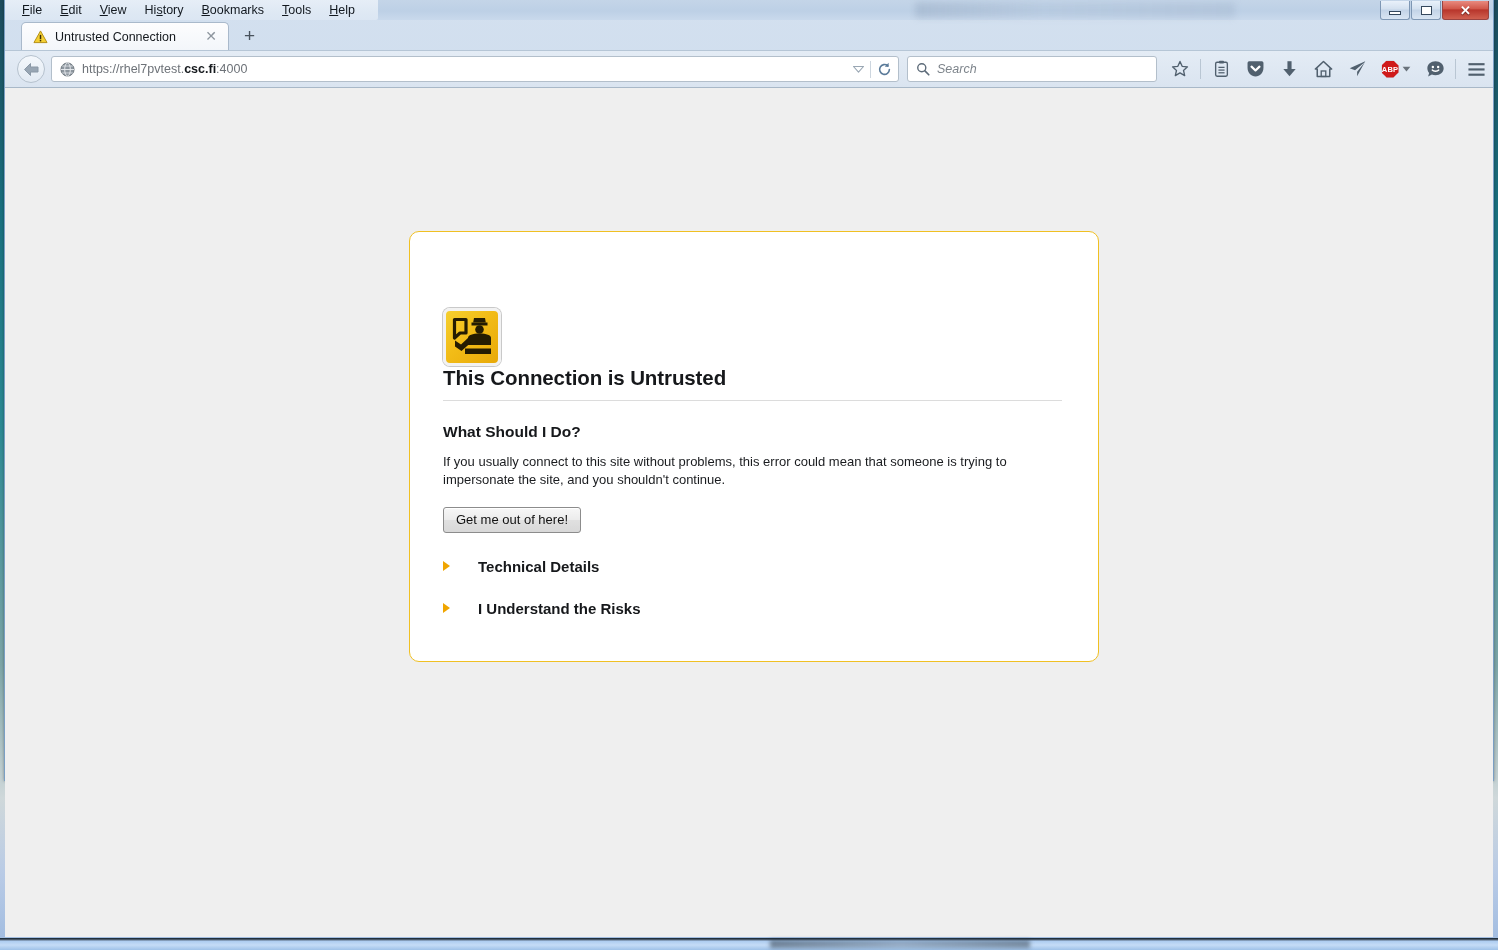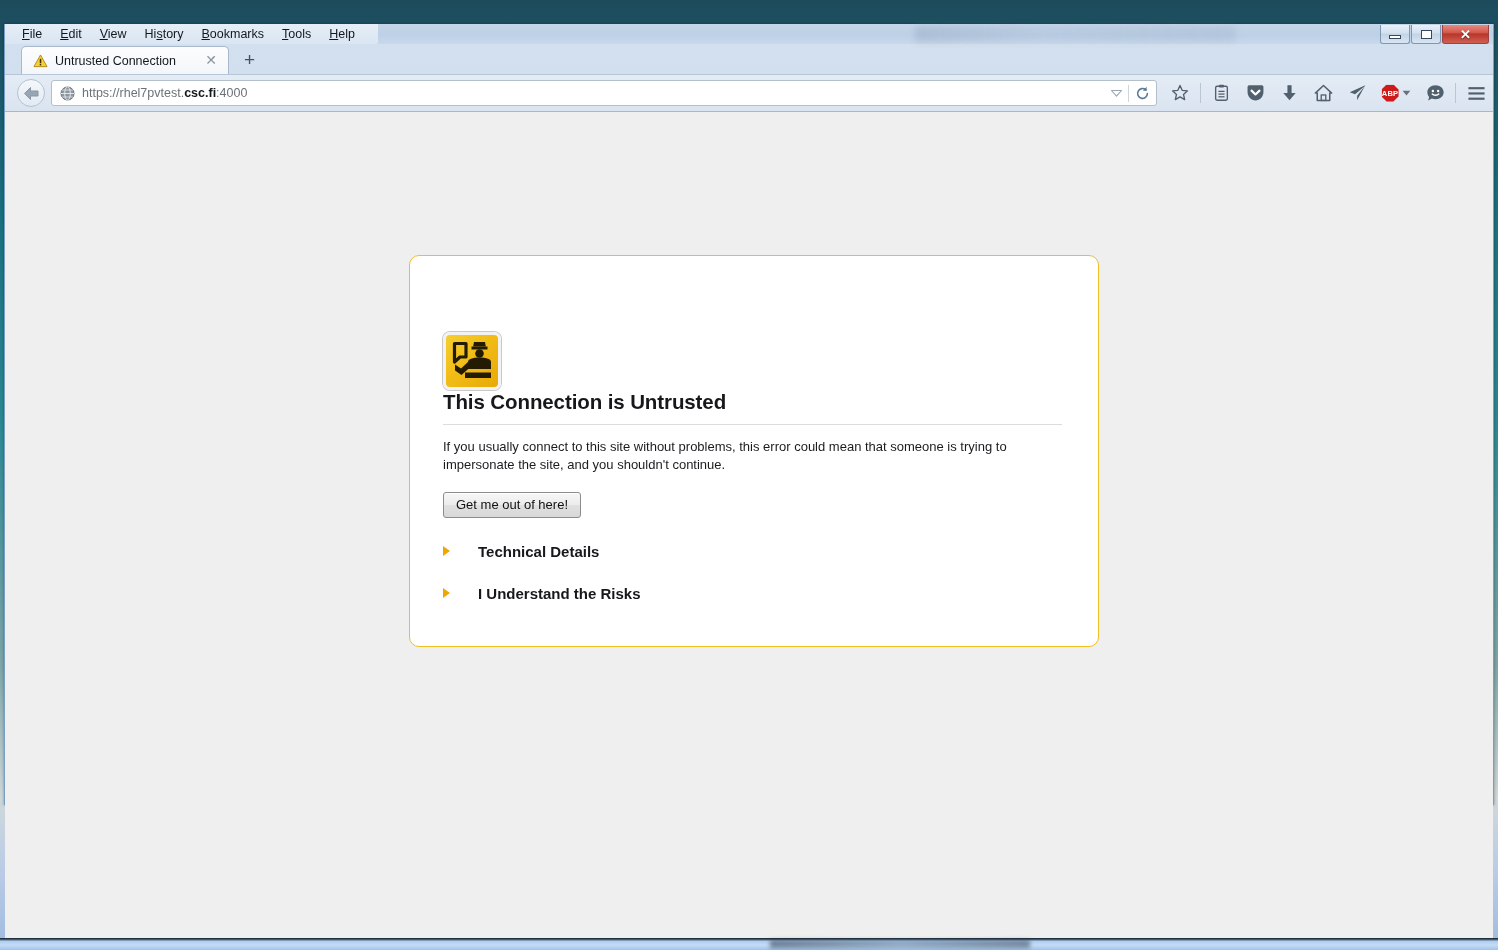--- a/index.html
+++ b/index.html
@@ -38,21 +38,20 @@
 
   
   #window {
     position: absolute;
     left: 4px; top: 0;
     width: 1490px; height: 781px;
     border: 1px solid #7a9fc4;
     border-top: none;
     background: linear-gradient(180deg, #d3e0ef 0%, #c7d8ea 50%, #cfdcec 100%);
     box-shadow: 0 0 3px rgba(0,0,0,.35);
-    margin-top: 24px;
   }
 
   
   #titlebar {
     position: relative;
     height: 20px;
     background: linear-gradient(180deg, #c4d5e8 0%, #bdd0e6 55%, #c9d9ec 100%);
   }
   #titlebar-ghost {
     position: absolute;
@@ -442,20 +441,27 @@
         </div>
         <div id="url-sep"></div>
         <div id="url-reload">
           <svg width="15" height="15" viewBox="0 0 16 16">
             <path d="M13.2 8 A5.2 5.2 0 1 1 11.5 4.1" fill="none" stroke="#5a7a99" stroke-width="1.7" stroke-linecap="round"></path>
             <path d="M12.4 0.8 L12.4 5.0 L8.3 5.0 Z" fill="#5a7a99"></path>
           </svg>
         </div>
       </div>
 
+      <div id="searchbar">
+        <svg id="search-icon" width="14" height="14" viewBox="0 0 16 16">
+          <circle cx="6.6" cy="6.6" r="4.6" fill="none" stroke="#5d6b79" stroke-width="1.6"></circle>
+          <line x1="10.2" y1="10.2" x2="14.6" y2="14.6" stroke="#5d6b79" stroke-width="1.9" stroke-linecap="round"></line>
+        </svg>
+        <span id="search-placeholder">Search</span>
+      </div>
 
       <div id="toolbar-icons">
 
         <div class="tb-icon">
           <svg width="18" height="18" viewBox="0 0 20 20">
             <path d="M10 1.6 L12.4 7.0 L18.3 7.6 L13.9 11.6 L15.2 17.4 L10 14.3 L4.8 17.4 L6.1 11.6 L1.7 7.6 L7.6 7.0 Z" fill="none" stroke="#51606e" stroke-width="1.5" stroke-linejoin="round"></path>
           </svg>
         </div>
 
         <div class="tb-sep"></div>
@@ -552,20 +558,21 @@
             </svg>
           </div>
         </div>
 
         <div id="error-body">
 
           <h1 id="error-title">This Connection is Untrusted</h1>
 
 
 
+          <h2 id="subhead">What Should I Do?</h2>
 
           <p class="para">If you usually connect to this site without problems, this error could mean that someone is trying to impersonate the site, and you shouldn't continue.</p>
 
           <button id="getout-btn">Get me out of here!</button>
 
           <div class="expander">
             <span class="expander-tri"></span>
             <span class="expander-label">Technical Details</span>
           </div>
 

